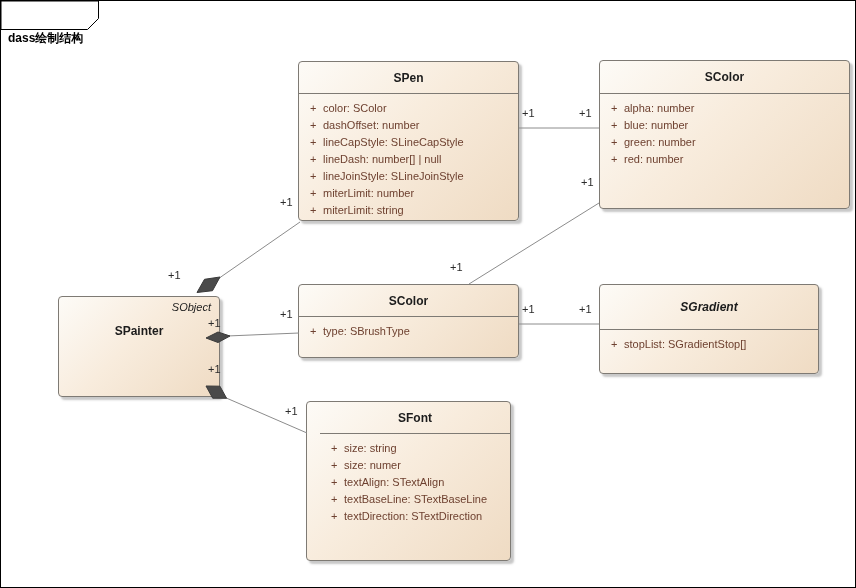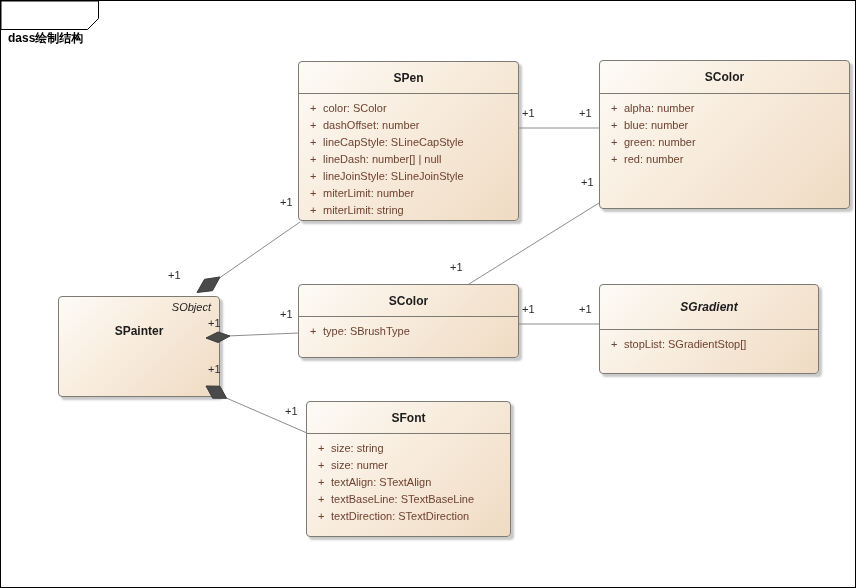--- a/index.html
+++ b/index.html
@@ -127,21 +127,21 @@
   <div class="uml-class" style="left:598px;top:283px;width:220px;height:90px;">
     <div class="title italic" style="height:45px;">SGradient</div>
     <div class="attrs">
       <div class="attr-row">
           <span class="vis">+</span>
           <span class="atext">stopList: SGradientStop[]</span>
         </div>
     </div>
   </div>
 
-  <div class="uml-class" style="left:305px;top:400px;width:205px;height:136px;">
+  <div class="uml-class" style="left:305px;top:400px;width:205px;height:160px;padding-left:13px;">
     <div class="title" style="height:32px;">SFont</div>
     <div class="attrs">
       <div class="attr-row">
           <span class="vis">+</span>
           <span class="atext">size: string</span>
         </div>
       <div class="attr-row">
           <span class="vis">+</span>
           <span class="atext">size: numer</span>
         </div>

